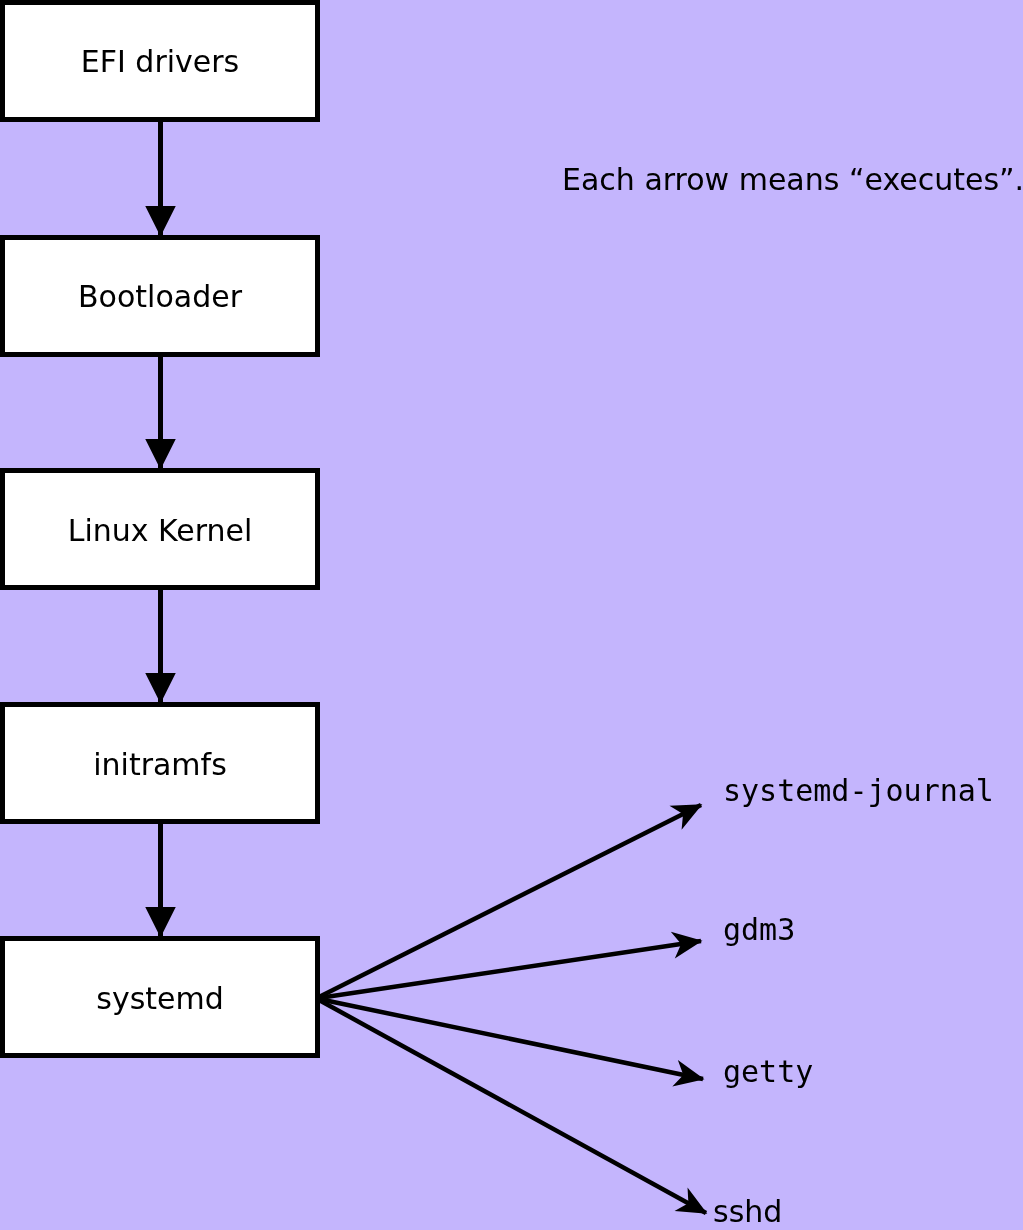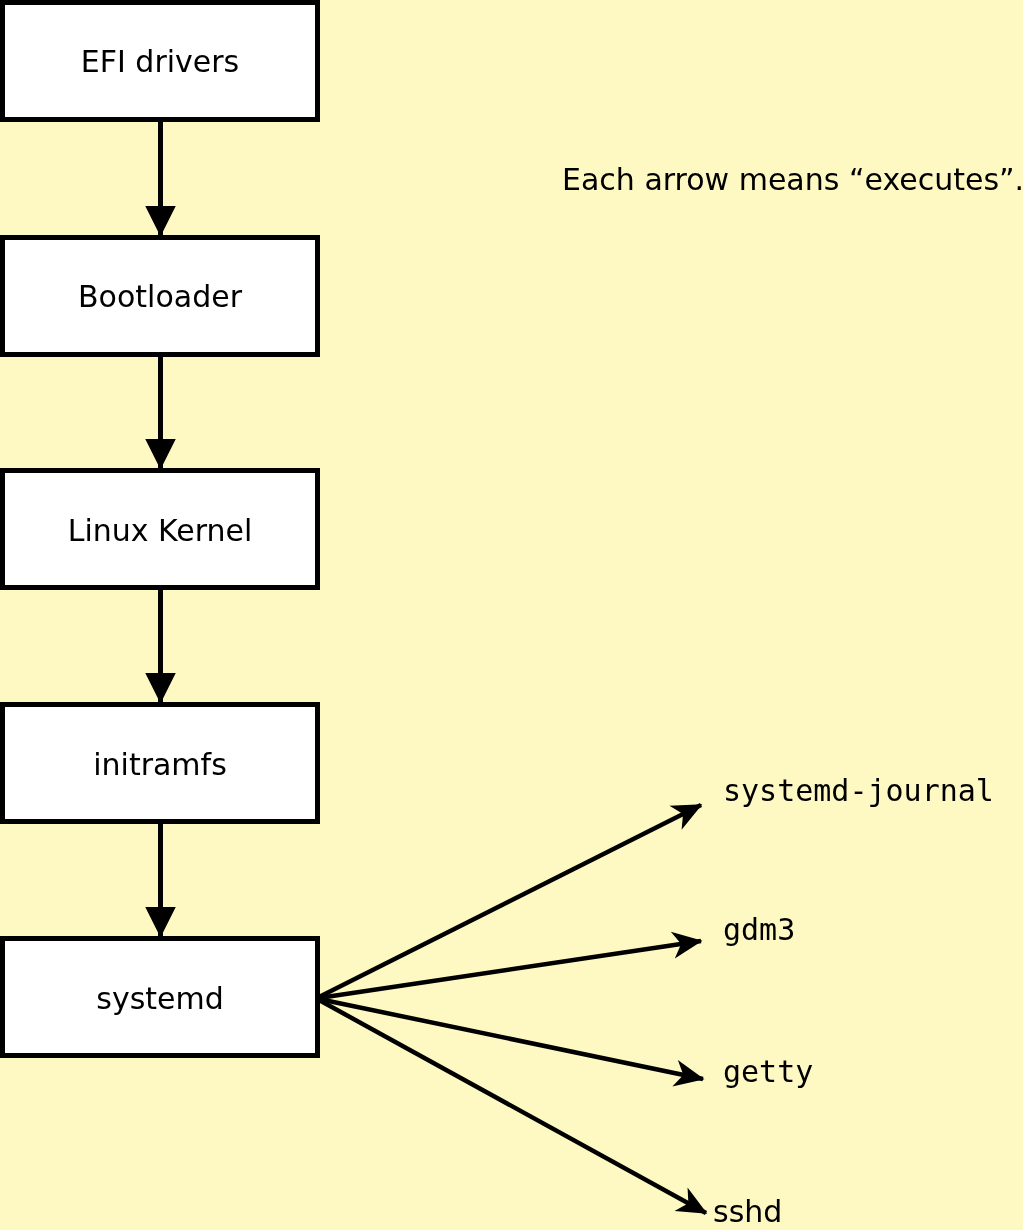--- a/index.html
+++ b/index.html
@@ -4,21 +4,21 @@
 <style>
   html, body {
     margin: 0;
     padding: 0;
     background: #ffffff;
   }
   .canvas-wrap {
     position: relative;
     width: 1023px;
     height: 1230px;
-    background: #fef9c3;
+    background: #c4b5fd;
     overflow: hidden;
     font-family: "DejaVu Sans", sans-serif;
   }
   svg text {
     fill: #000000;
   }
   .node-label {
     font-family: "DejaVu Sans", sans-serif;
     font-size: 30px;
   }

